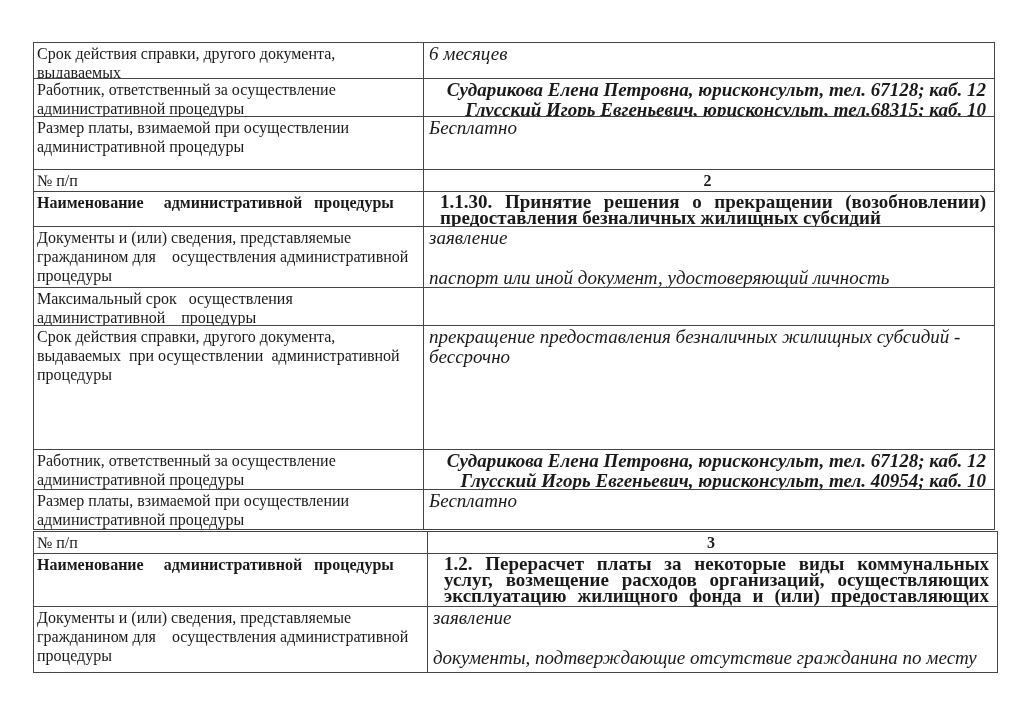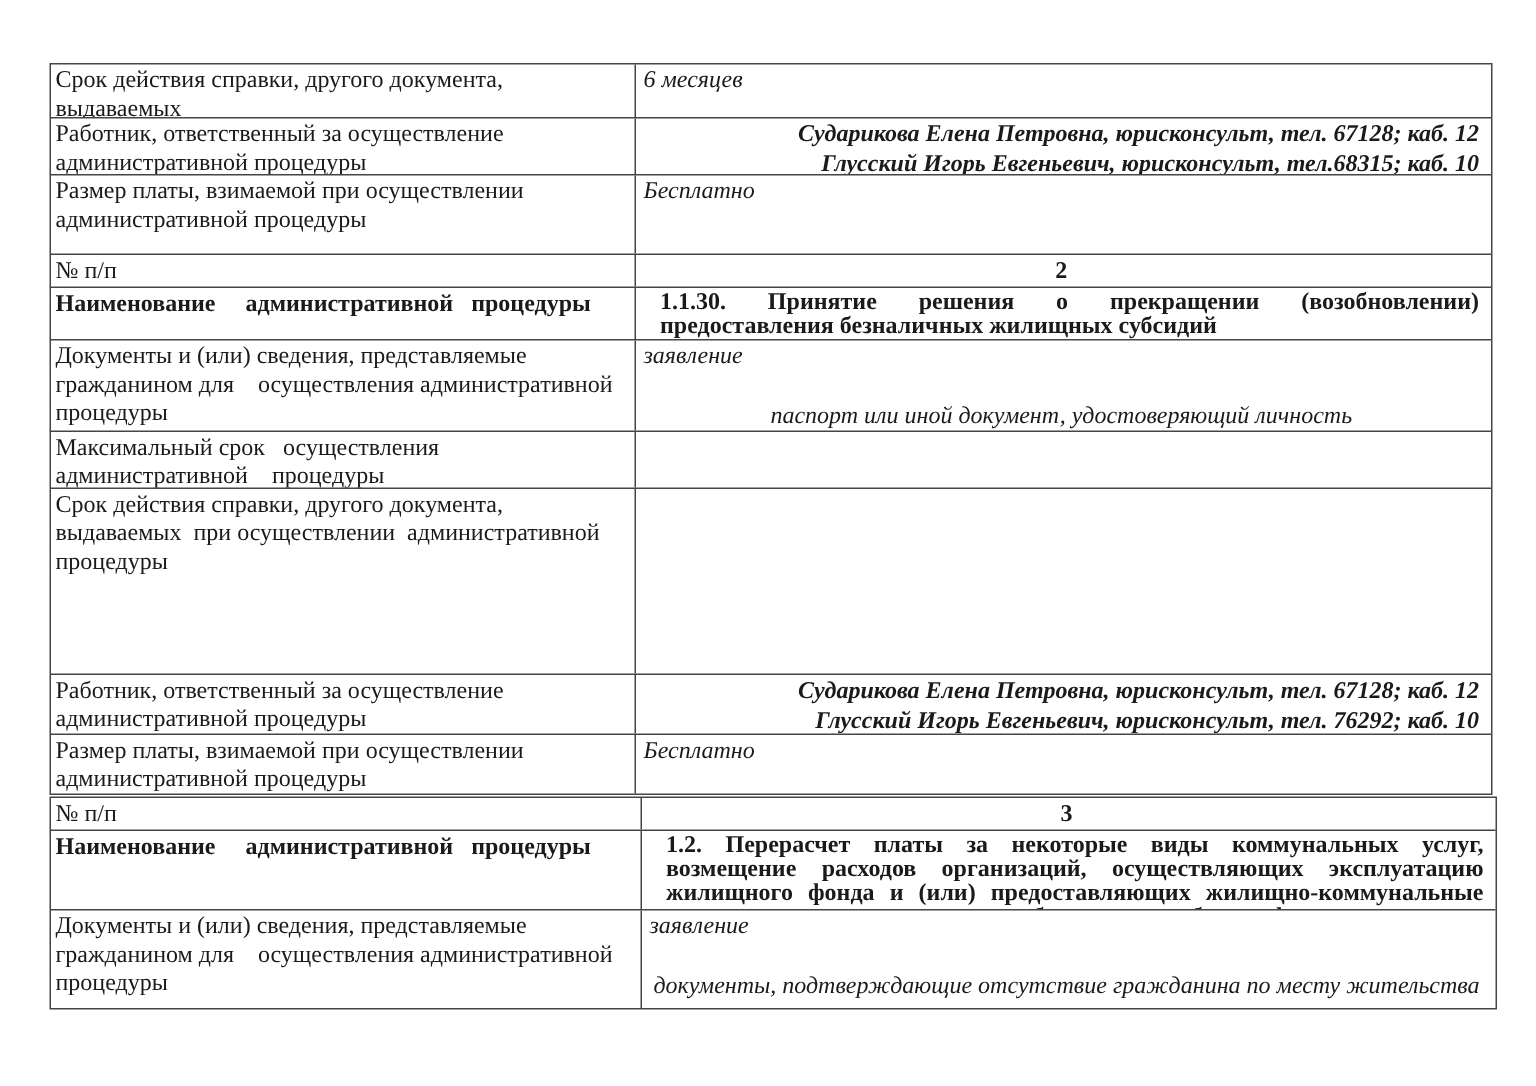--- a/index.html
+++ b/index.html
@@ -18,34 +18,34 @@
   .row{display:flex;box-sizing:border-box;border-bottom:1px solid #454545;}
   .row:last-child{border-bottom:none;}
   .lc{
     width:390px;flex:0 0 390px;border-right:1px solid #454545;box-sizing:border-box;
     padding:1px 4px 0 3px;font-size:16px;line-height:19px;
     white-space:pre-wrap;overflow:hidden;
   }
   #block2 .lc{width:394px;flex:0 0 394px;}
   .vc{
     flex:1 1 auto;box-sizing:border-box;padding:1px 8px 0 5px;
-    font-size:16px;line-height:20px;overflow:hidden;
+    font-size:19px;line-height:20px;overflow:hidden;
   }
   .italic-val{font-style:italic;}
   .bold-italic-val{font-style:italic;font-weight:bold;text-align:right;}
   .bold{font-weight:bold;}
   .name-val{
     font-weight:bold;font-style:normal;line-height:16px;
     text-align:justify;padding-top:2px;margin-left:11px;
   }
   .num-val{
     display:flex;align-items:flex-start;justify-content:center;
     font-weight:bold;font-size:16px;line-height:19px;font-style:normal;
   }
-  .p2{display:block;margin-top:20px;text-align:center;}
+  .p2{display:block;margin-top:20px;}
   .p1{display:block;}
   
   .rA{height:36px}.rB{height:38px}.rC{height:53px}.rD{height:22px}
   .rE{height:35px}.rF{height:61px}.rG{height:38px}.rH{height:124px}
   .rI{height:40px}.rJ{height:39px}
   .rK{height:22px}.rL{height:53px}.rM{height:65px}
 </style>
 </head>
 <body>
 
@@ -101,29 +101,30 @@
     <div class="row rG">
       <div class="lc">Максимальный срок   осуществления
 административной    процедуры</div>
     </div>
 
     <div class="row rH">
       <div class="lc">Срок действия справки, другого документа,
 выдаваемых  при осуществлении  административной
 процедуры</div>
       <div class="vc italic-val">
+        <span class="p1">прекращение предоставления безналичных жилищных субсидий - бессрочно</span>
       </div>
     </div>
 
     <div class="row rI">
       <div class="lc">Работник, ответственный за осуществление
 административной процедуры</div>
       <div class="vc bold-italic-val">
         <span class="p1">Сударикова Елена Петровна, юрисконсульт, тел. 67128; каб. 12</span>
-        <span class="p1">Глусский Игорь Евгеньевич, юрисконсульт, тел. 76292; каб. 10</span>
+        <span class="p1">Глусский Игорь Евгеньевич, юрисконсульт, тел. 40954; каб. 10</span>
       </div>
     </div>
 
     <div class="row rJ">
       <div class="lc">Размер платы, взимаемой при осуществлении
 административной процедуры</div>
       <div class="vc italic-val">
         <span class="p1">Бесплатно</span>
       </div>
     </div>

